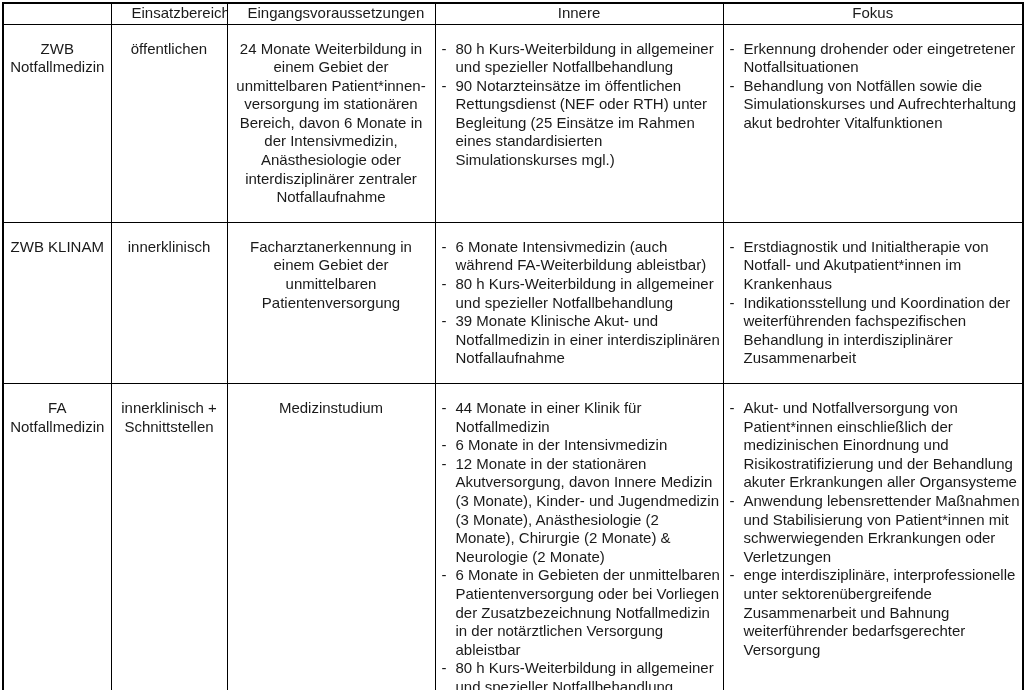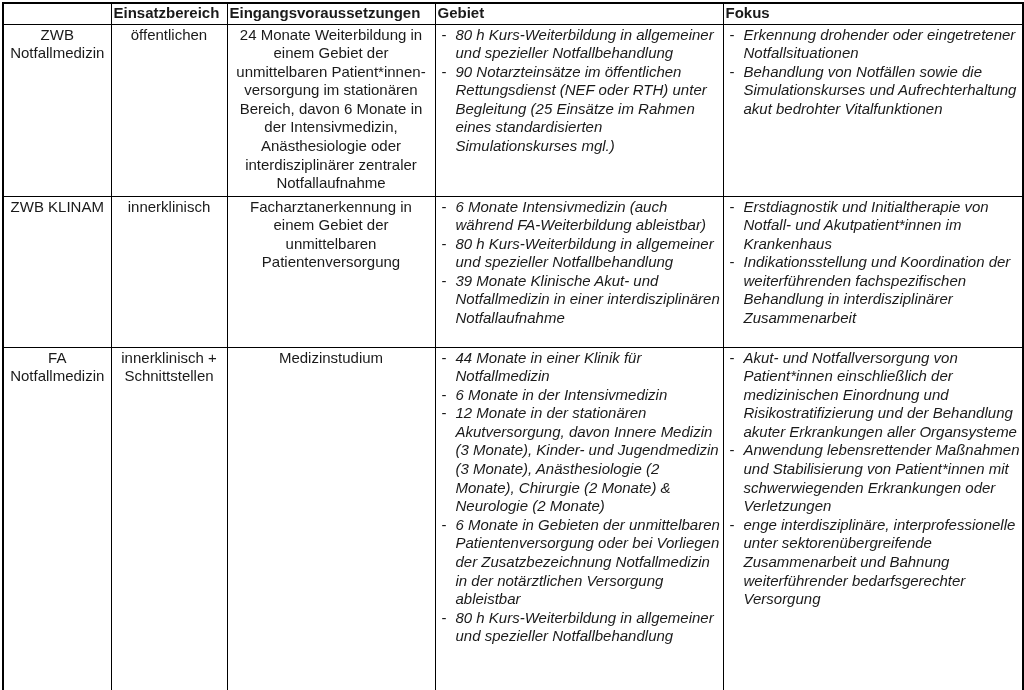--- a/index.html
+++ b/index.html
@@ -23,33 +23,33 @@
     table-layout: fixed;
     width: 1020px;
     border: 2px solid #000;
   }
   .doc-table th,
   .doc-table td {
     border: 1px solid #000;
     vertical-align: top;
     font-size: 15px;
     line-height: 1.24;
-    padding: 1px 3px;
+    padding: 15px 3px;
     box-sizing: border-box;
     overflow: hidden;
   }
   .doc-table thead tr { height: 21px; }
   .doc-table tbody tr:nth-child(1) { height: 172px; }
   .doc-table tbody tr:nth-child(2) { height: 151px; }
   .doc-table tbody tr:nth-child(3) { height: 421px; }
   .doc-table th {
-    font-weight: bold;
-    text-align: left;
+    font-weight: normal;
+    text-align: center;
     vertical-align: middle;
-    padding: 0 2px;
+    padding: 0 20px;
   }
   td.cell-label,
   td.cell-einsatzbereich,
   td.cell-eingangsvoraussetzungen {
     text-align: center;
   }
   td.cell-dauer,
   td.cell-fokus {
     text-align: left;
     padding-left: 4px;
@@ -65,41 +65,40 @@
     align-items: flex-start;
   }
   .bullet-marker {
     flex: 0 0 14px;
     width: 14px;
     margin-left: 2px;
   }
   .bullet-text {
     flex: 1 1 auto;
     min-width: 0;
-    font-style: italic;
   }
 </style>
 </head>
 <body>
 
 <div class="table-wrap">
   <table class="doc-table">
     <colgroup>
       <col style="width:108px">
       <col style="width:116px">
       <col style="width:208px">
       <col style="width:288px">
       <col style="width:300px">
     </colgroup>
     <thead>
       <tr>
         <th></th>
         <th>Einsatzbereich</th>
         <th>Eingangsvoraussetzungen</th>
-        <th>Gebiet</th>
+        <th>Innere</th>
         <th>Fokus</th>
       </tr>
     </thead>
     <tbody>
         <tr>
           <td class="cell-label">ZWB Notfallmedizin</td>
           <td class="cell-einsatzbereich">öffentlichen</td>
           <td class="cell-eingangsvoraussetzungen">24 Monate Weiterbildung in einem Gebiet der unmittelbaren Patient*innen-versorgung im stationären Bereich, davon 6 Monate in der Intensivmedizin, Anästhesiologie oder interdisziplinärer zentraler Notfallaufnahme</td>
           <td class="cell-dauer">
             <ul class="bullet-list">

